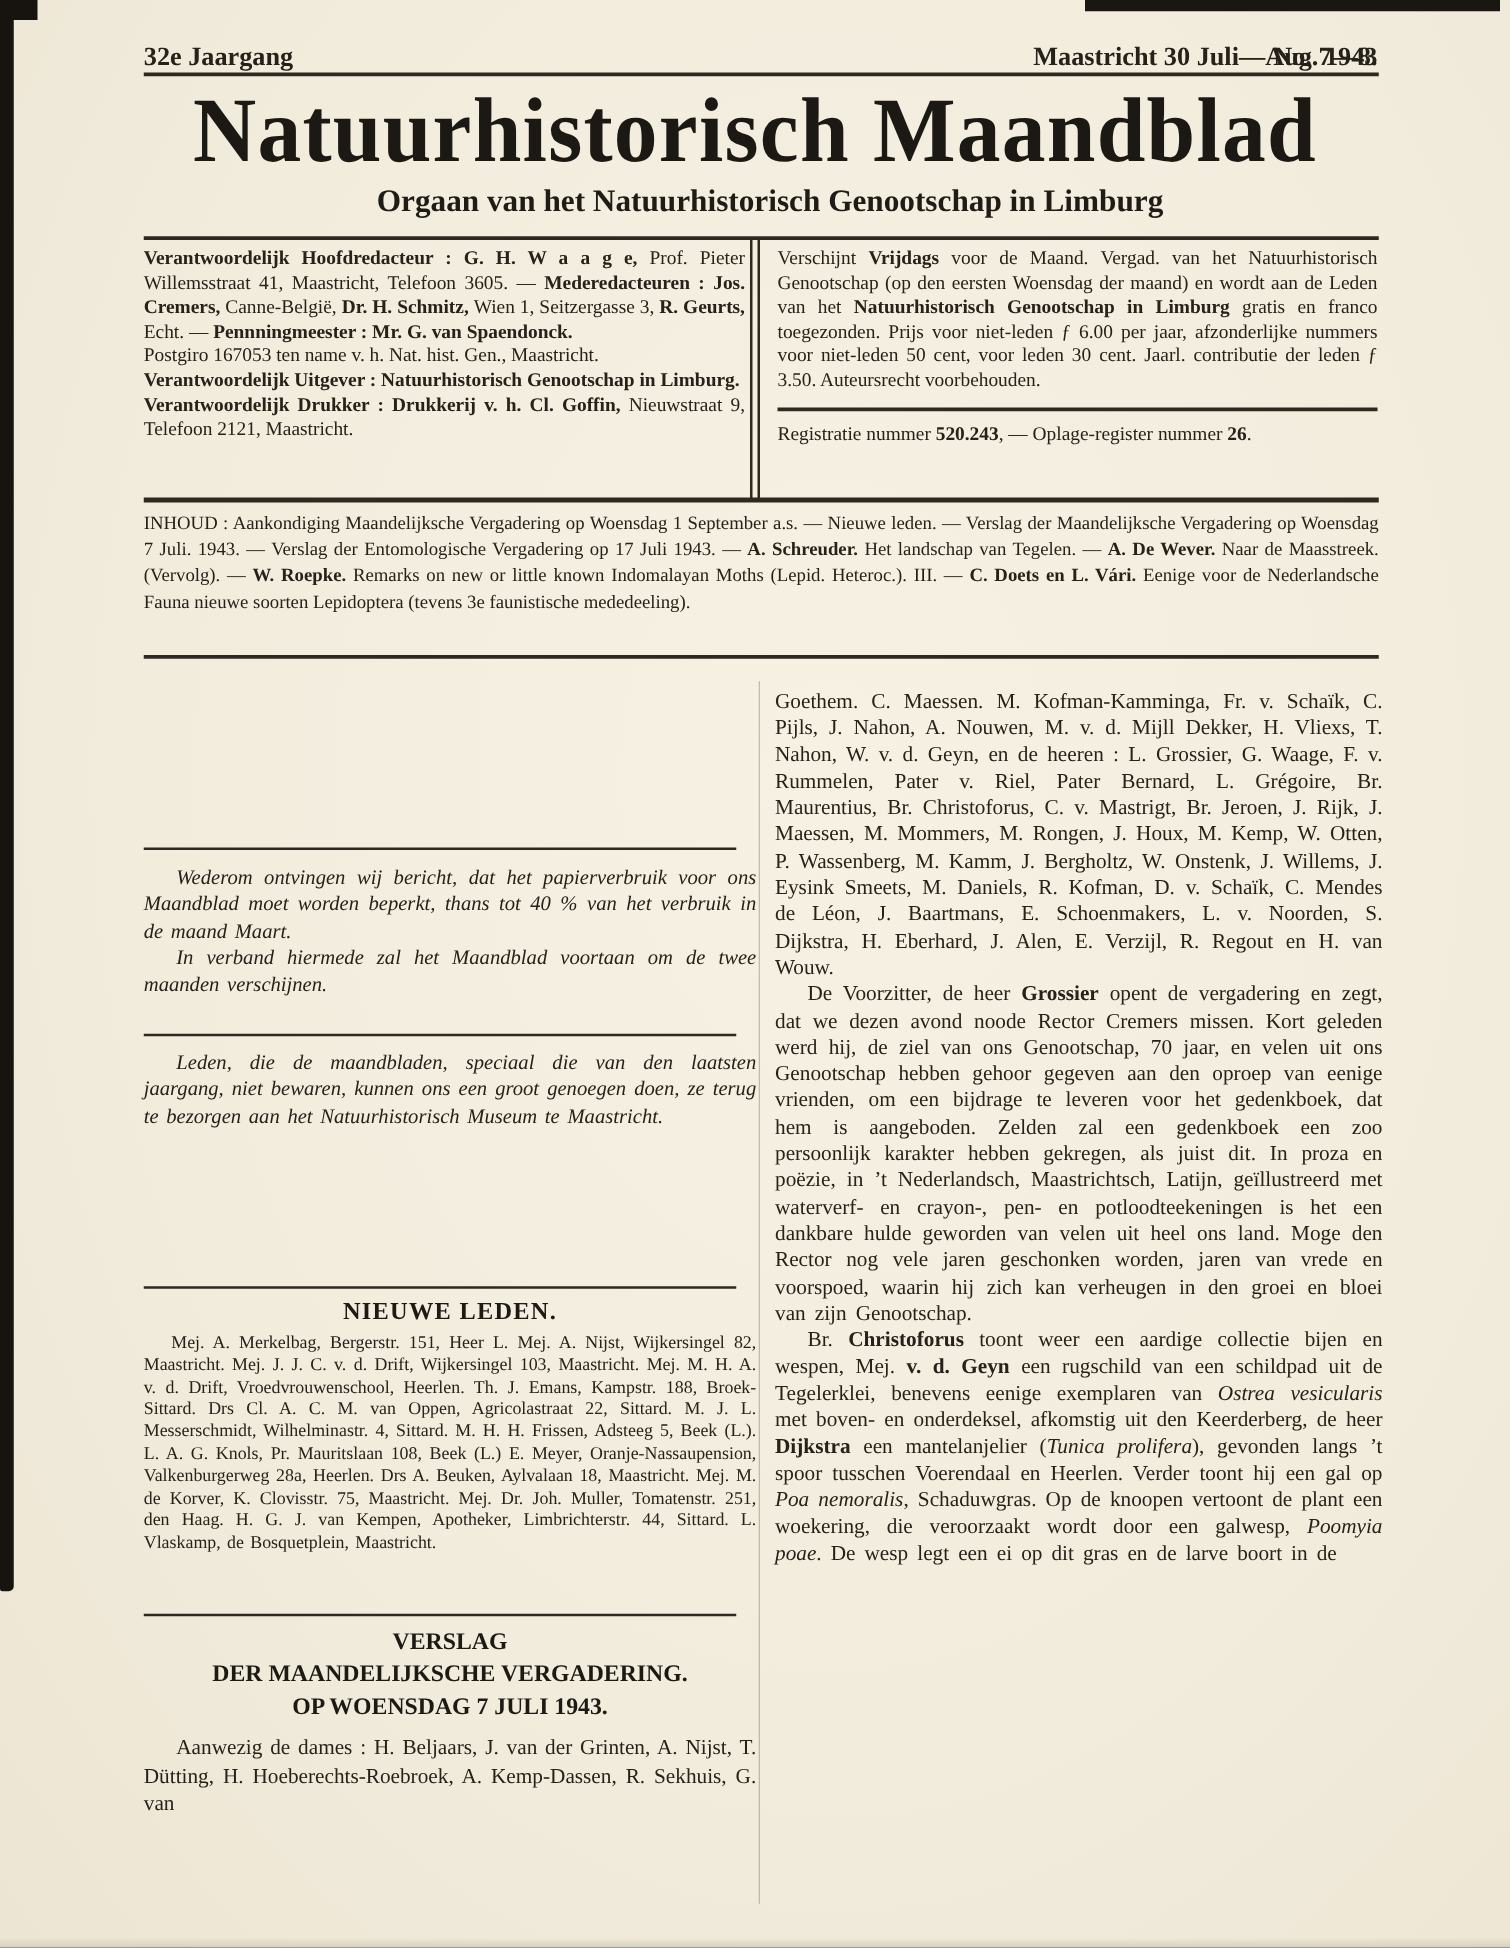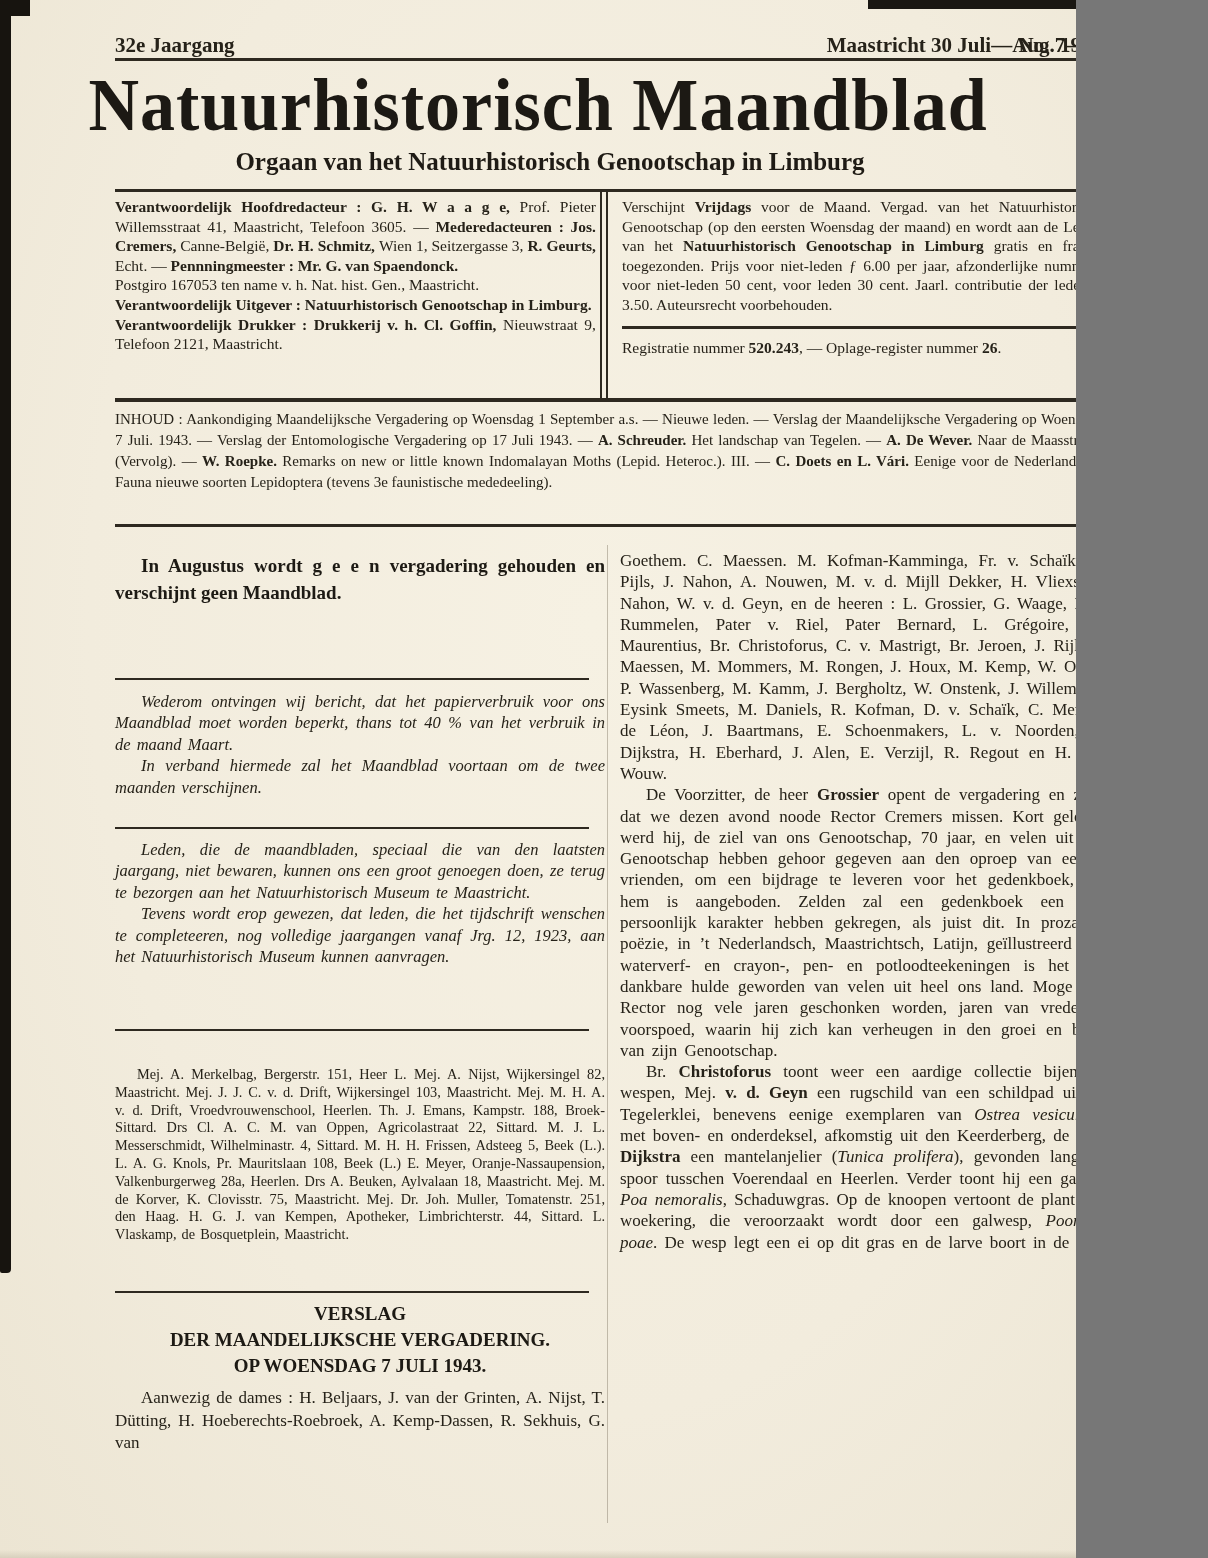--- a/index.html
+++ b/index.html
@@ -1,18 +1,18 @@
 <!DOCTYPE html>
 <html><head>
 <meta charset="utf-8">
 <style>
   html,body{margin:0;padding:0;background:#777;}
   .page{
     position:relative;
-    width:1076px;height:1558px;
+    width:1208px;height:1558px;
     background:
       radial-gradient(ellipse at 55% 40%, #f6f1e3 0%, #f2ecdd 60%, #ece5d3 100%);
     font-family:"Liberation Serif","DejaVu Serif",serif;
     color:#262219;
     overflow:hidden;
   }
   
   .scan-left{position:absolute;left:0;top:8px;width:11px;height:1265px;background:#17140f;border-radius:0 0 4px 2px;}
   .scan-corner{position:absolute;left:0;top:0;width:30px;height:16px;background:#17140f;}
   .scan-topright{position:absolute;left:868px;top:0;width:332px;height:9px;background:#1a1712;}
@@ -102,35 +102,34 @@
   </div>
 
   <div class="rule" style="top:398px;left:115px;width:988px;height:4px;"></div>
 
   <div class="inhoud"><span>INHOUD : Aankondiging Maandelijksche Vergadering op Woensdag 1 September a.s. — Nieuwe leden. — Verslag der Maandelijksche Vergadering op Woensdag 7 Juli. 1943. — Verslag der Entomologische Vergadering op 17 Juli 1943. — </span><span class="b">A. Schreuder.</span><span> Het landschap van Tegelen. — </span><span class="b">A. De Wever.</span><span> Naar de Maasstreek. (Vervolg). — </span><span class="b">W. Roepke.</span><span> Remarks on new or little known Indomalayan Moths (Lepid. Heteroc.). III. — </span><span class="b">C. Doets en L. Vári.</span><span> Eenige voor de Nederlandsche Fauna nieuwe soorten Lepidoptera (tevens 3e faunistische mededeeling).</span></div>
 
   <div class="rule" style="top:524px;left:115px;width:988px;height:3px;"></div>
 
   <div class="col-div"></div>
 
-  <div class="lc ann1">In Augustus wordt g e e n vergadering gehouden en verschijnt geen Maandblad.</div>
   <div class="rule" style="top:678px;left:115px;width:474px;height:2px;"></div>
 
   <div class="lc notice n1">
       <p class="ind"><span>Wederom ontvingen wij bericht, dat het papierverbruik voor ons Maandblad moet worden beperkt, thans tot 40 % van het verbruik in de maand Maart.</span></p>
       <p class="ind"><span>In verband hiermede zal het Maandblad voortaan om de twee maanden verschijnen.</span></p>
     </div>
   <div class="rule" style="top:827px;left:115px;width:474px;height:2px;"></div>
 
   <div class="lc notice n2">
       <p class="ind"><span>Leden, die de maandbladen, speciaal die van den laatsten jaargang, niet bewaren, kunnen ons een groot genoegen doen, ze terug te bezorgen aan het Natuurhistorisch Museum te Maastricht.</span></p>
-      <p class="ind"><span>Tevens wordt erop gewezen, dat leden, die het tijdschrift wenschen te completeeren, nog volledige jaargangen vanaf Jrg. 12, 1923, aan het Natuurhistorisch Museum kunnen aanvragen.</span></p>
     </div>
   <div class="rule" style="top:1029px;left:115px;width:474px;height:2px;"></div>
 
+  <div class="lc nl-head">NIEUWE LEDEN.</div>
   <div class="lc nl-body"><span>Mej. A. Merkelbag, Bergerstr. 151, Heer L. Mej. A. Nijst, Wijkersingel 82, Maastricht. Mej. J. J. C. v. d. Drift, Wijkersingel 103, Maastricht. Mej. M. H. A. v. d. Drift, Vroedvrouwenschool, Heerlen. Th. J. Emans, Kampstr. 188, Broek-Sittard. Drs Cl. A. C. M. van Oppen, Agricolastraat 22, Sittard. M. J. L. Messerschmidt, Wilhelminastr. 4, Sittard. M. H. H. Frissen, Adsteeg 5, Beek (L.). L. A. G. Knols, Pr. Mauritslaan 108, Beek (L.) E. Meyer, Oranje-Nassaupension, Valkenburgerweg 28a, Heerlen. Drs A. Beuken, Aylvalaan 18, Maastricht. Mej. M. de Korver, K. Clovisstr. 75, Maastricht. Mej. Dr. Joh. Muller, Tomatenstr. 251, den Haag. H. G. J. van Kempen, Apotheker, Limbrichterstr. 44, Sittard. L. Vlaskamp, de Bosquetplein, Maastricht.</span></div>
   <div class="rule" style="top:1291px;left:115px;width:474px;height:2px;"></div>
 
   <div class="lc vs-head">
     <div>VERSLAG</div>
     <div>DER MAANDELIJKSCHE VERGADERING.</div>
     <div>OP WOENSDAG 7 JULI 1943.</div>
   </div>
   <div class="lc aanwezig"><span>Aanwezig de dames : H. Beljaars, J. van der Grinten, A. Nijst, T. Dütting, H. Hoeberechts-Roebroek, A. Kemp-Dassen, R. Sekhuis, G. van</span></div>
 

